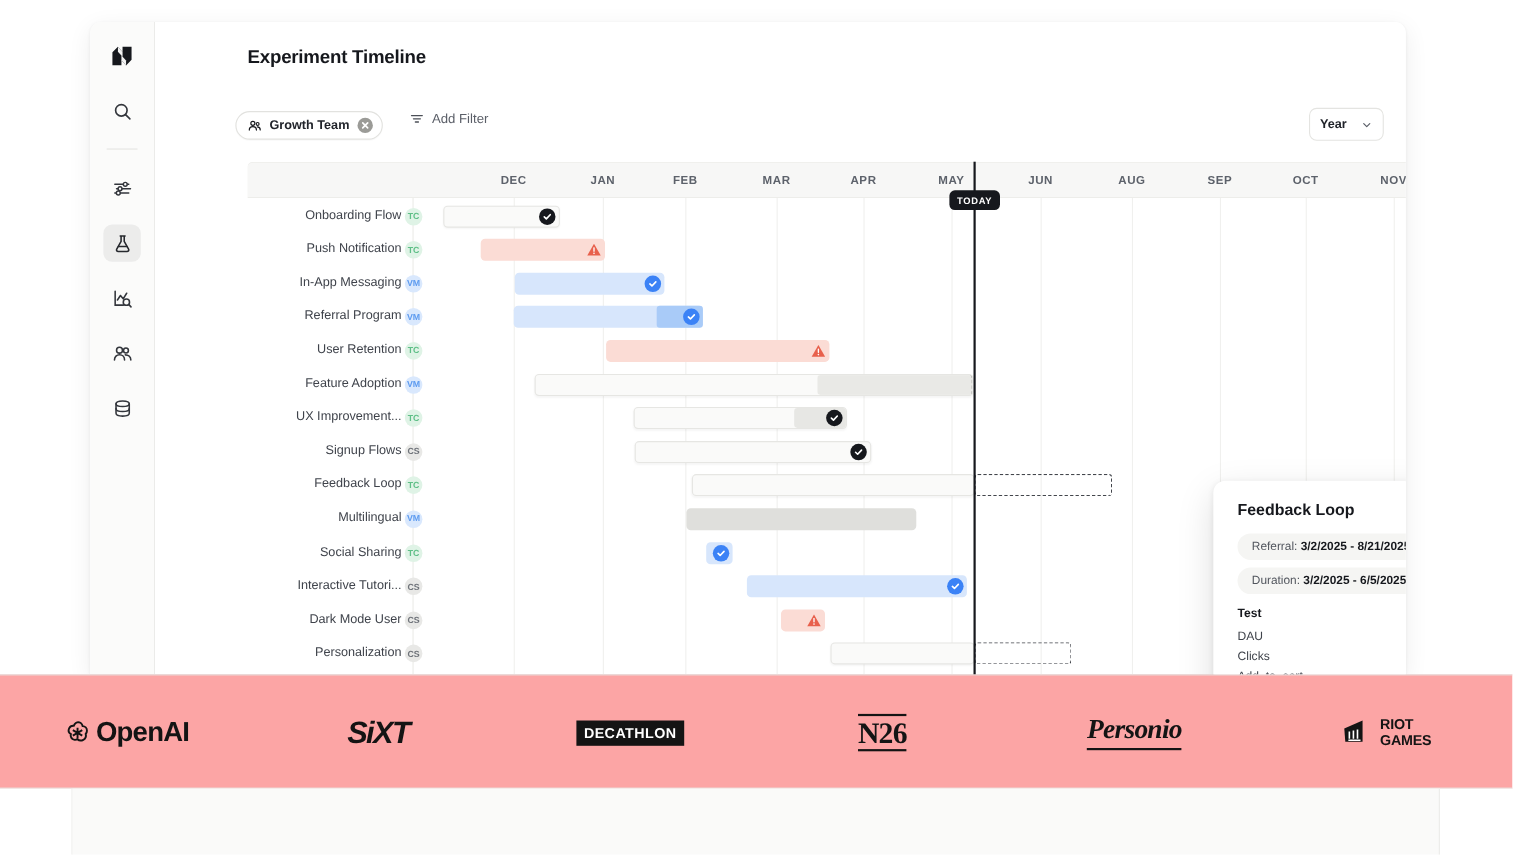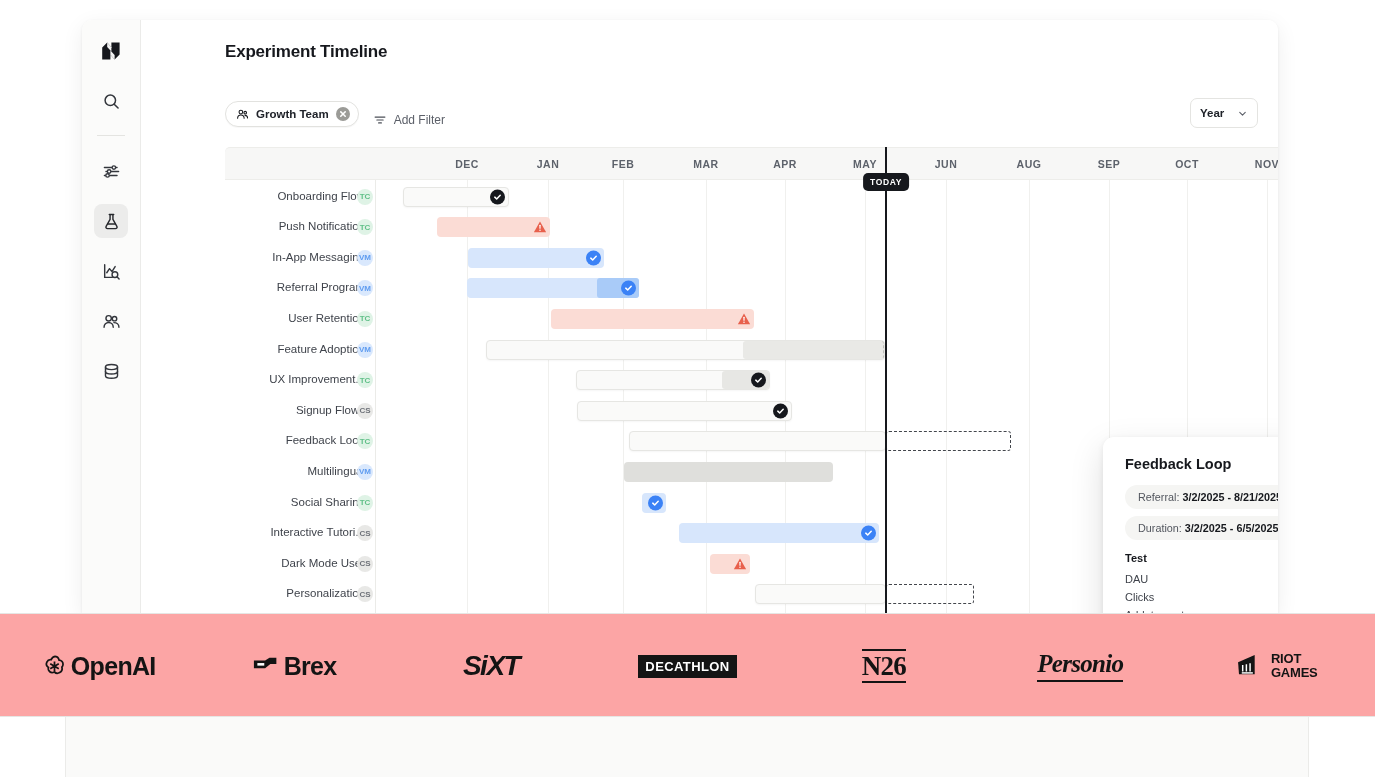--- a/index.html
+++ b/index.html
@@ -45,21 +45,21 @@
 
   
   .main { flex: 1; height: 593px; position: relative; background: #fff; }
 
   .page-title {
     position: absolute; left: 84px; top: 22px;
     font-size: 17px; font-weight: bold; color: #16181d; letter-spacing: -.2px;
   }
 
   
-  .filterbar { position: absolute; left: 84px; top: 81px; display: flex; align-items: flex-end; gap: 14px; }
+  .filterbar { position: absolute; left: 73px; top: 81px; display: flex; align-items: flex-start; gap: 24px; }
   .chip {
     display: inline-flex; align-items: center; gap: 7px;
     height: 26px; padding: 0 8px 0 10px;
     border: 1px solid #e2e2df; border-radius: 999px; background: #fff;
     font-size: 11.5px; color: #20232a; font-weight: 600; cursor: pointer;
     box-shadow: 0 1px 1px rgba(0,0,0,.03);
   }
   .chip-x { width: 14px; height: 14px; border-radius: 50%; background: #9b9b97; display:flex; align-items:center; justify-content:center; }
   .addfilter { display: inline-flex; align-items: center; gap: 7px; font-size: 12px; color: #5b5f68; cursor: pointer; }
 
@@ -84,21 +84,21 @@
   .tl-body { position: relative; height: 437px; overflow: hidden; }
   .gridline { position: absolute; top: 0; bottom: 0; width: 1px; background: #f0f0ee; }
   .labelsep { position: absolute; top: 0; bottom: 0; left: 150px; width: 1px; background: #ebebe8; }
 
   .row { position: absolute; left: 0; width: 1100px; height: 30.6px; }
   .rlabel {
     position: absolute; right: 960px; top: 8px; width: 128px; text-align: right;
     font-size: 11.5px; color: #3f434b; white-space: nowrap; overflow: hidden; text-overflow: ellipsis;
   }
   .avatar {
-    position: absolute; left: 132px; top: 7px; width: 16px; height: 16px; border-radius: 50%;
+    position: absolute; left: 143px; top: 7px; width: 16px; height: 16px; border-radius: 50%;
     font-size: 8px; font-weight: bold; display: flex; align-items: center; justify-content: center;
   }
   .av-TC { background: #dff3e6; color: #5fbf87; }
   .av-VM { background: #d9e8fd; color: #5f9cf0; }
   .av-CS { background: #e8e8e6; color: #6e7279; }
 
   .bar {
     position: absolute; top: 5px; height: 20px; border-radius: 4px;
     display: flex; align-items: center;
   }
@@ -456,27 +456,20 @@
     <div class="logos">
 
       <div class="logo">
         <svg width="27" height="27" viewBox="0 0 24 24" fill="none" stroke="#141414" stroke-width="1.55">
           <path d="M12 3.1c2.1 0 3.7 1.4 4.1 3.2 1.9.1 3.5 1.7 3.5 3.7 0 1-.4 1.9-1 2.6.5 1.8-.3 3.8-2 4.8-1.6.9-3.5.6-4.7-.5-1.7.9-3.9.4-5-1.3-.5-.9-.6-1.9-.3-2.8-1.6-1-2.2-3-1.4-4.7.7-1.5 2.3-2.3 3.8-2.1.7-1.7 2.3-2.9 4-2.9z"></path>
           <path d="M12 7.6v8.8M8.2 9.6l7.6 4.4M15.8 9.6l-7.6 4.4"></path>
         </svg>
         <span class="lg-text" style="margin-left:3px">OpenAI</span>
       </div>
 
-      <div class="logo">
-        <svg width="26" height="19" viewBox="0 0 30 22">
-          <path d="M1 4 L14 4 L19 1 L27 1 L27 8 L20 8 L14 13 L1 13 Z" fill="#141414"></path>
-          <path d="M5 7 L13 7 L13 10 L5 10 Z" fill="#ffffff"></path>
-        </svg>
-        <span class="lg-text" style="margin-left:5px">Brex</span>
-      </div>
 
       <div class="logo">
         <span class="lg-text" style="font-size:28px;font-style:italic;letter-spacing:-1.5px;">SiXT</span>
       </div>
 
       <div class="logo">
         <span style="background:#141414;color:#fff;font-size:13px;font-weight:bold;letter-spacing:.4px;padding:4px 7px;">DECATHLON</span>
       </div>
 
       <div class="logo">

